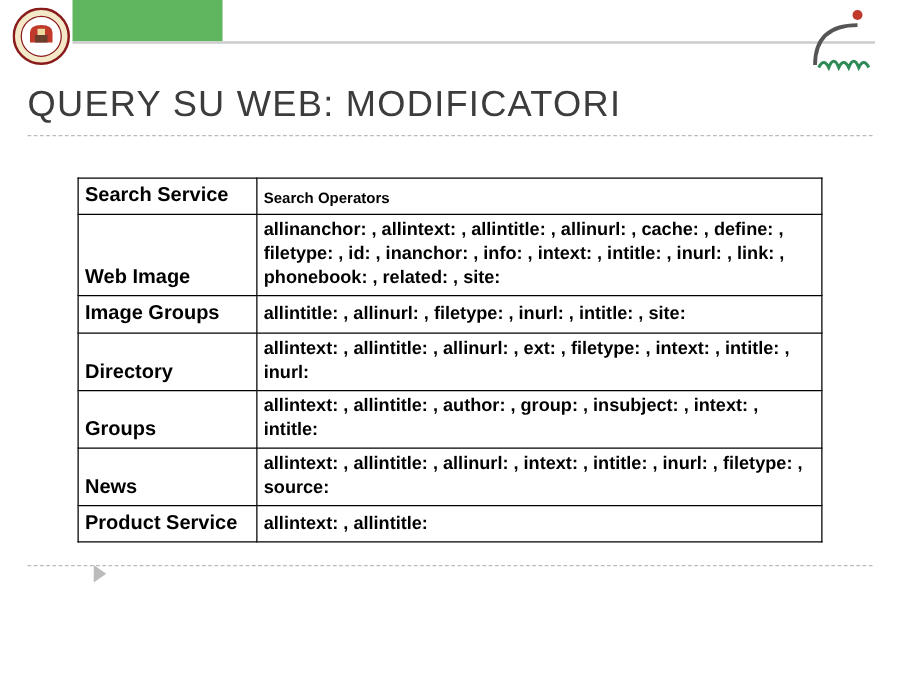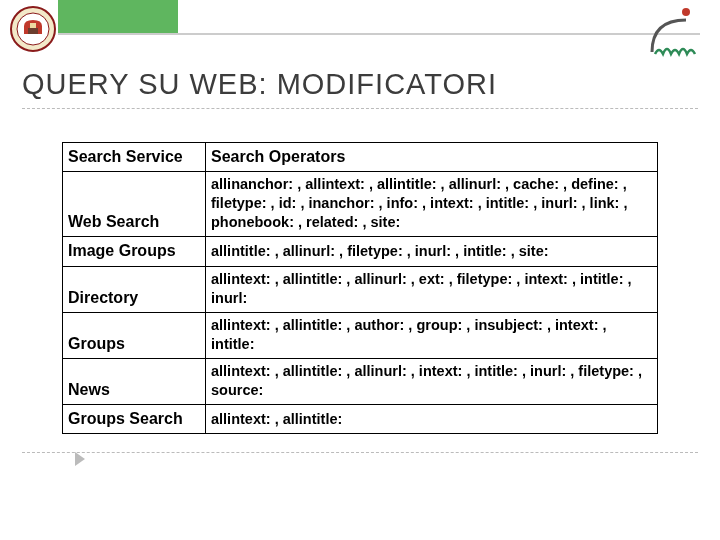--- a/index.html
+++ b/index.html
@@ -77,21 +77,21 @@
   table.operators th, table.operators td {
     border: 1px solid #000;
     padding: 3px 5px 4px 5px;
     text-align: left;
     vertical-align: bottom;
     line-height: 1.32;
     font-weight: bold;
   }
   table.operators th {
     font-weight: bold;
-    font-size: 16px;
+    font-size: 12px;
   }
   table.operators .svc {
     width: 132px;
     font-size: 16px;
   }
   .arrow-deco {
     position: absolute;
     left: 75px;
     bottom: 30px;
     width: 16px;
@@ -143,41 +143,41 @@
   <div class="title">QUERY SU WEB: MODIFICATORI</div>
   <div class="title-underline"></div>
 
   <table class="operators">
     <tbody>
         <tr>
       <th class="svc">Search Service</th>
       <th>Search Operators</th>
     </tr>
     <tr>
-      <td class="svc">Web Search</td>
+      <td class="svc">Web Image</td>
       <td>allinanchor: , allintext: , allintitle: , allinurl: , cache: , define: , filetype: , id: , inanchor: , info: , intext: , intitle: , inurl: , link: , phonebook: , related: , site:</td>
     </tr>
     <tr>
       <td class="svc">Image Groups</td>
       <td>allintitle: , allinurl: , filetype: , inurl: , intitle: , site:</td>
     </tr>
     <tr>
       <td class="svc">Directory</td>
       <td>allintext: , allintitle: , allinurl: , ext: , filetype: , intext: , intitle: , inurl:</td>
     </tr>
     <tr>
       <td class="svc">Groups</td>
       <td>allintext: , allintitle: , author: , group: , insubject: , intext: , intitle:</td>
     </tr>
     <tr>
       <td class="svc">News</td>
       <td>allintext: , allintitle: , allinurl: , intext: , intitle: , inurl: , filetype: , source:</td>
     </tr>
     <tr>
-      <td class="svc">Groups Search</td>
+      <td class="svc">Product Service</td>
       <td>allintext: , allintitle:</td>
     </tr>
   </tbody>
     </table>
 
   <div class="bottom-rule"></div>
   <div class="arrow-deco"></div>
 
 </div>
 

